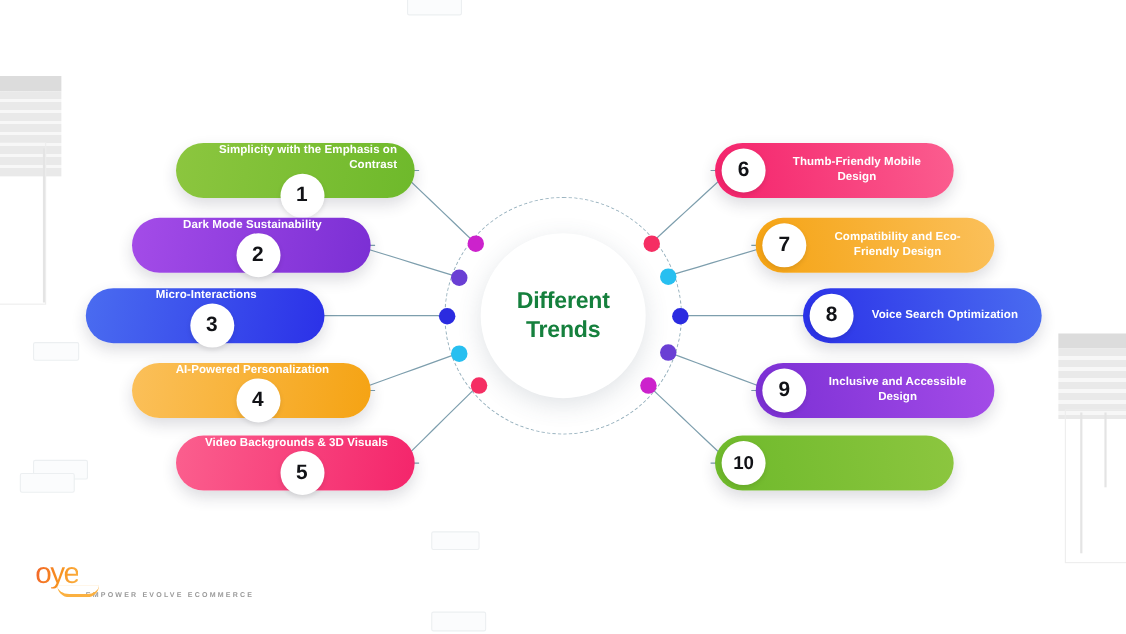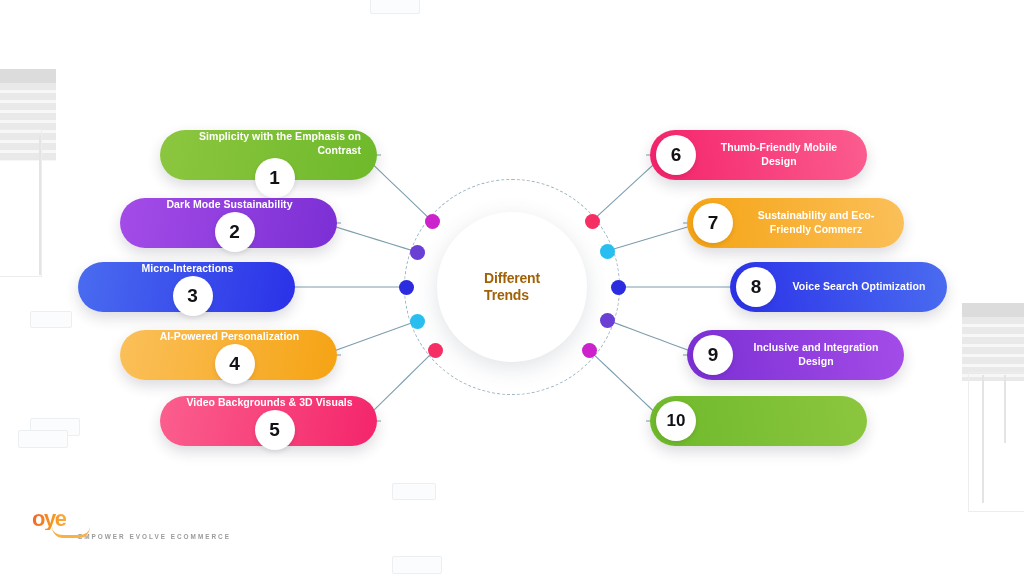--- a/index.html
+++ b/index.html
@@ -66,24 +66,24 @@
     position:absolute;
     left:512px; top:287px;
     width:150px; height:150px;
     margin-left:-75px; margin-top:-75px;
     border-radius:50%;
     background:#ffffff;
     box-shadow:0 6px 22px rgba(60,80,100,0.16);
     display:flex; align-items:center; justify-content:center;
   }
   .center-label {
-    font-size:14px;
-    font-weight:700;
-    color:#a16207;
-    text-align:left;
+    font-size:21px;
+    font-weight:700;
+    color:#15803d;
+    text-align:center;
     line-height:1.25;
     letter-spacing:-0.2px;
     white-space:pre-line;
   }
 
   .node-dot {
     position:absolute;
     width:15px; height:15px;
     margin-left:-7.5px; margin-top:-7.5px;
     border-radius:50%;
@@ -129,22 +129,22 @@
   
   #logo {
     position:absolute;
     left:32px; top:508px;
     display:flex;
     flex-direction:column;
   }
   .logo-row { display:flex; align-items:baseline; }
   .logo-oye {
     position:relative;
-    font-size:22px;
-    font-weight:700;
+    font-size:27px;
+    font-weight:400;
     letter-spacing:-1.4px;
     background:linear-gradient(100deg,#f2622b 0%,#f7901e 55%,#fbb040 100%);
     -webkit-background-clip:text;
     background-clip:text;
     color:transparent;
     line-height:1;
   }
   .logo-swoosh {
     position:absolute;
     left:20px; bottom:2px;
@@ -251,29 +251,29 @@
       <div class="pill left" style="left: 160px; top: 396px; background: linear-gradient(100deg, rgb(251, 95, 142) 0%, rgb(244, 37, 107) 100%);">
         <div class="pill-text">Video Backgrounds &amp; 3D Visuals</div>
         <div class="pill-badge">5</div>
       </div>
       <div class="pill right" style="left: 650px; top: 130px; background: linear-gradient(80deg, rgb(244, 34, 107) 0%, rgb(251, 93, 143) 100%);">
         <div class="pill-badge">6</div>
         <div class="pill-text">Thumb-Friendly Mobile Design</div>
       </div>
       <div class="pill right" style="left: 687px; top: 198px; background: linear-gradient(80deg, rgb(245, 163, 19) 0%, rgb(251, 192, 90) 100%);">
         <div class="pill-badge">7</div>
-        <div class="pill-text">Sustainability and Eco-Friendly Commerz</div>
+        <div class="pill-text">Compatibility and Eco-Friendly Design</div>
       </div>
       <div class="pill right" style="left: 730px; top: 262px; background: linear-gradient(80deg, rgb(43, 49, 232) 0%, rgb(74, 108, 240) 100%);">
         <div class="pill-badge">8</div>
         <div class="pill-text">Voice Search Optimization</div>
       </div>
       <div class="pill right" style="left: 687px; top: 330px; background: linear-gradient(80deg, rgb(123, 47, 212) 0%, rgb(164, 76, 232) 100%);">
         <div class="pill-badge">9</div>
-        <div class="pill-text">Inclusive and Integration Design</div>
+        <div class="pill-text">Inclusive and Accessible Design</div>
       </div>
       <div class="pill right" style="left: 650px; top: 396px; background: linear-gradient(80deg, rgb(110, 185, 43) 0%, rgb(140, 198, 63) 100%);">
         <div class="pill-badge wide">10</div>
       </div>
     </div>
 
   <div id="logo">
     <div class="logo-row">
       <span class="logo-oye">oye</span>
       <span class="logo-swoosh"></span>

